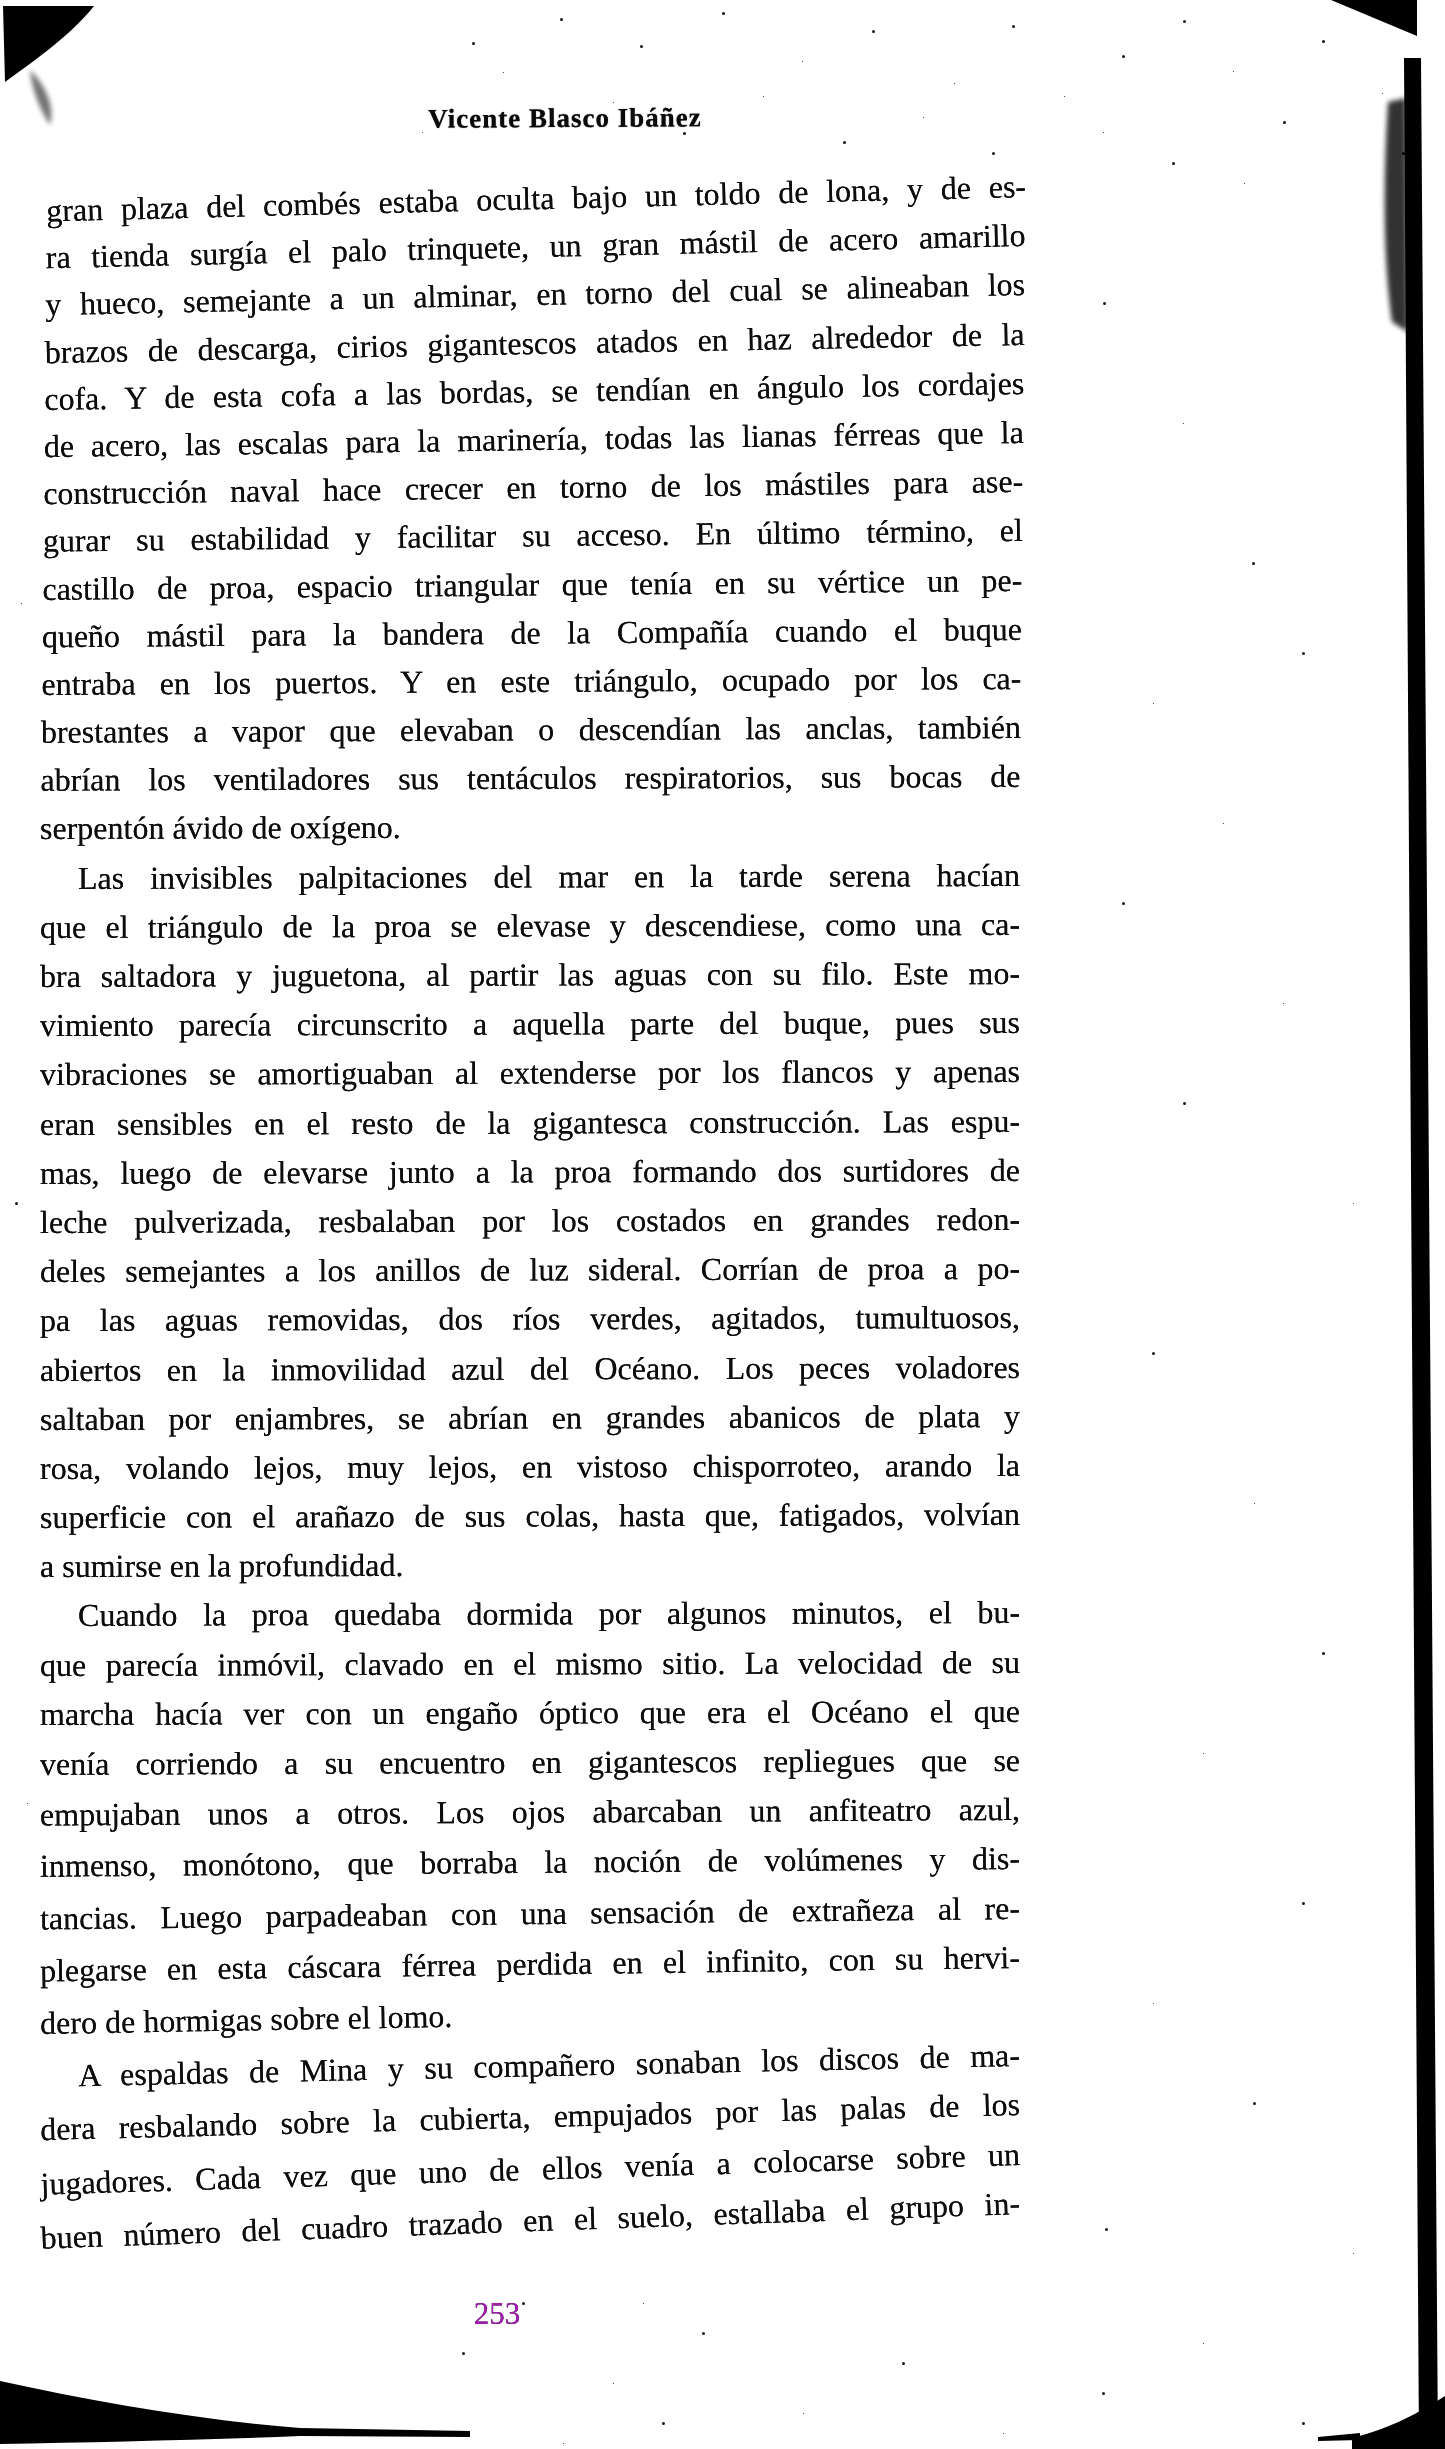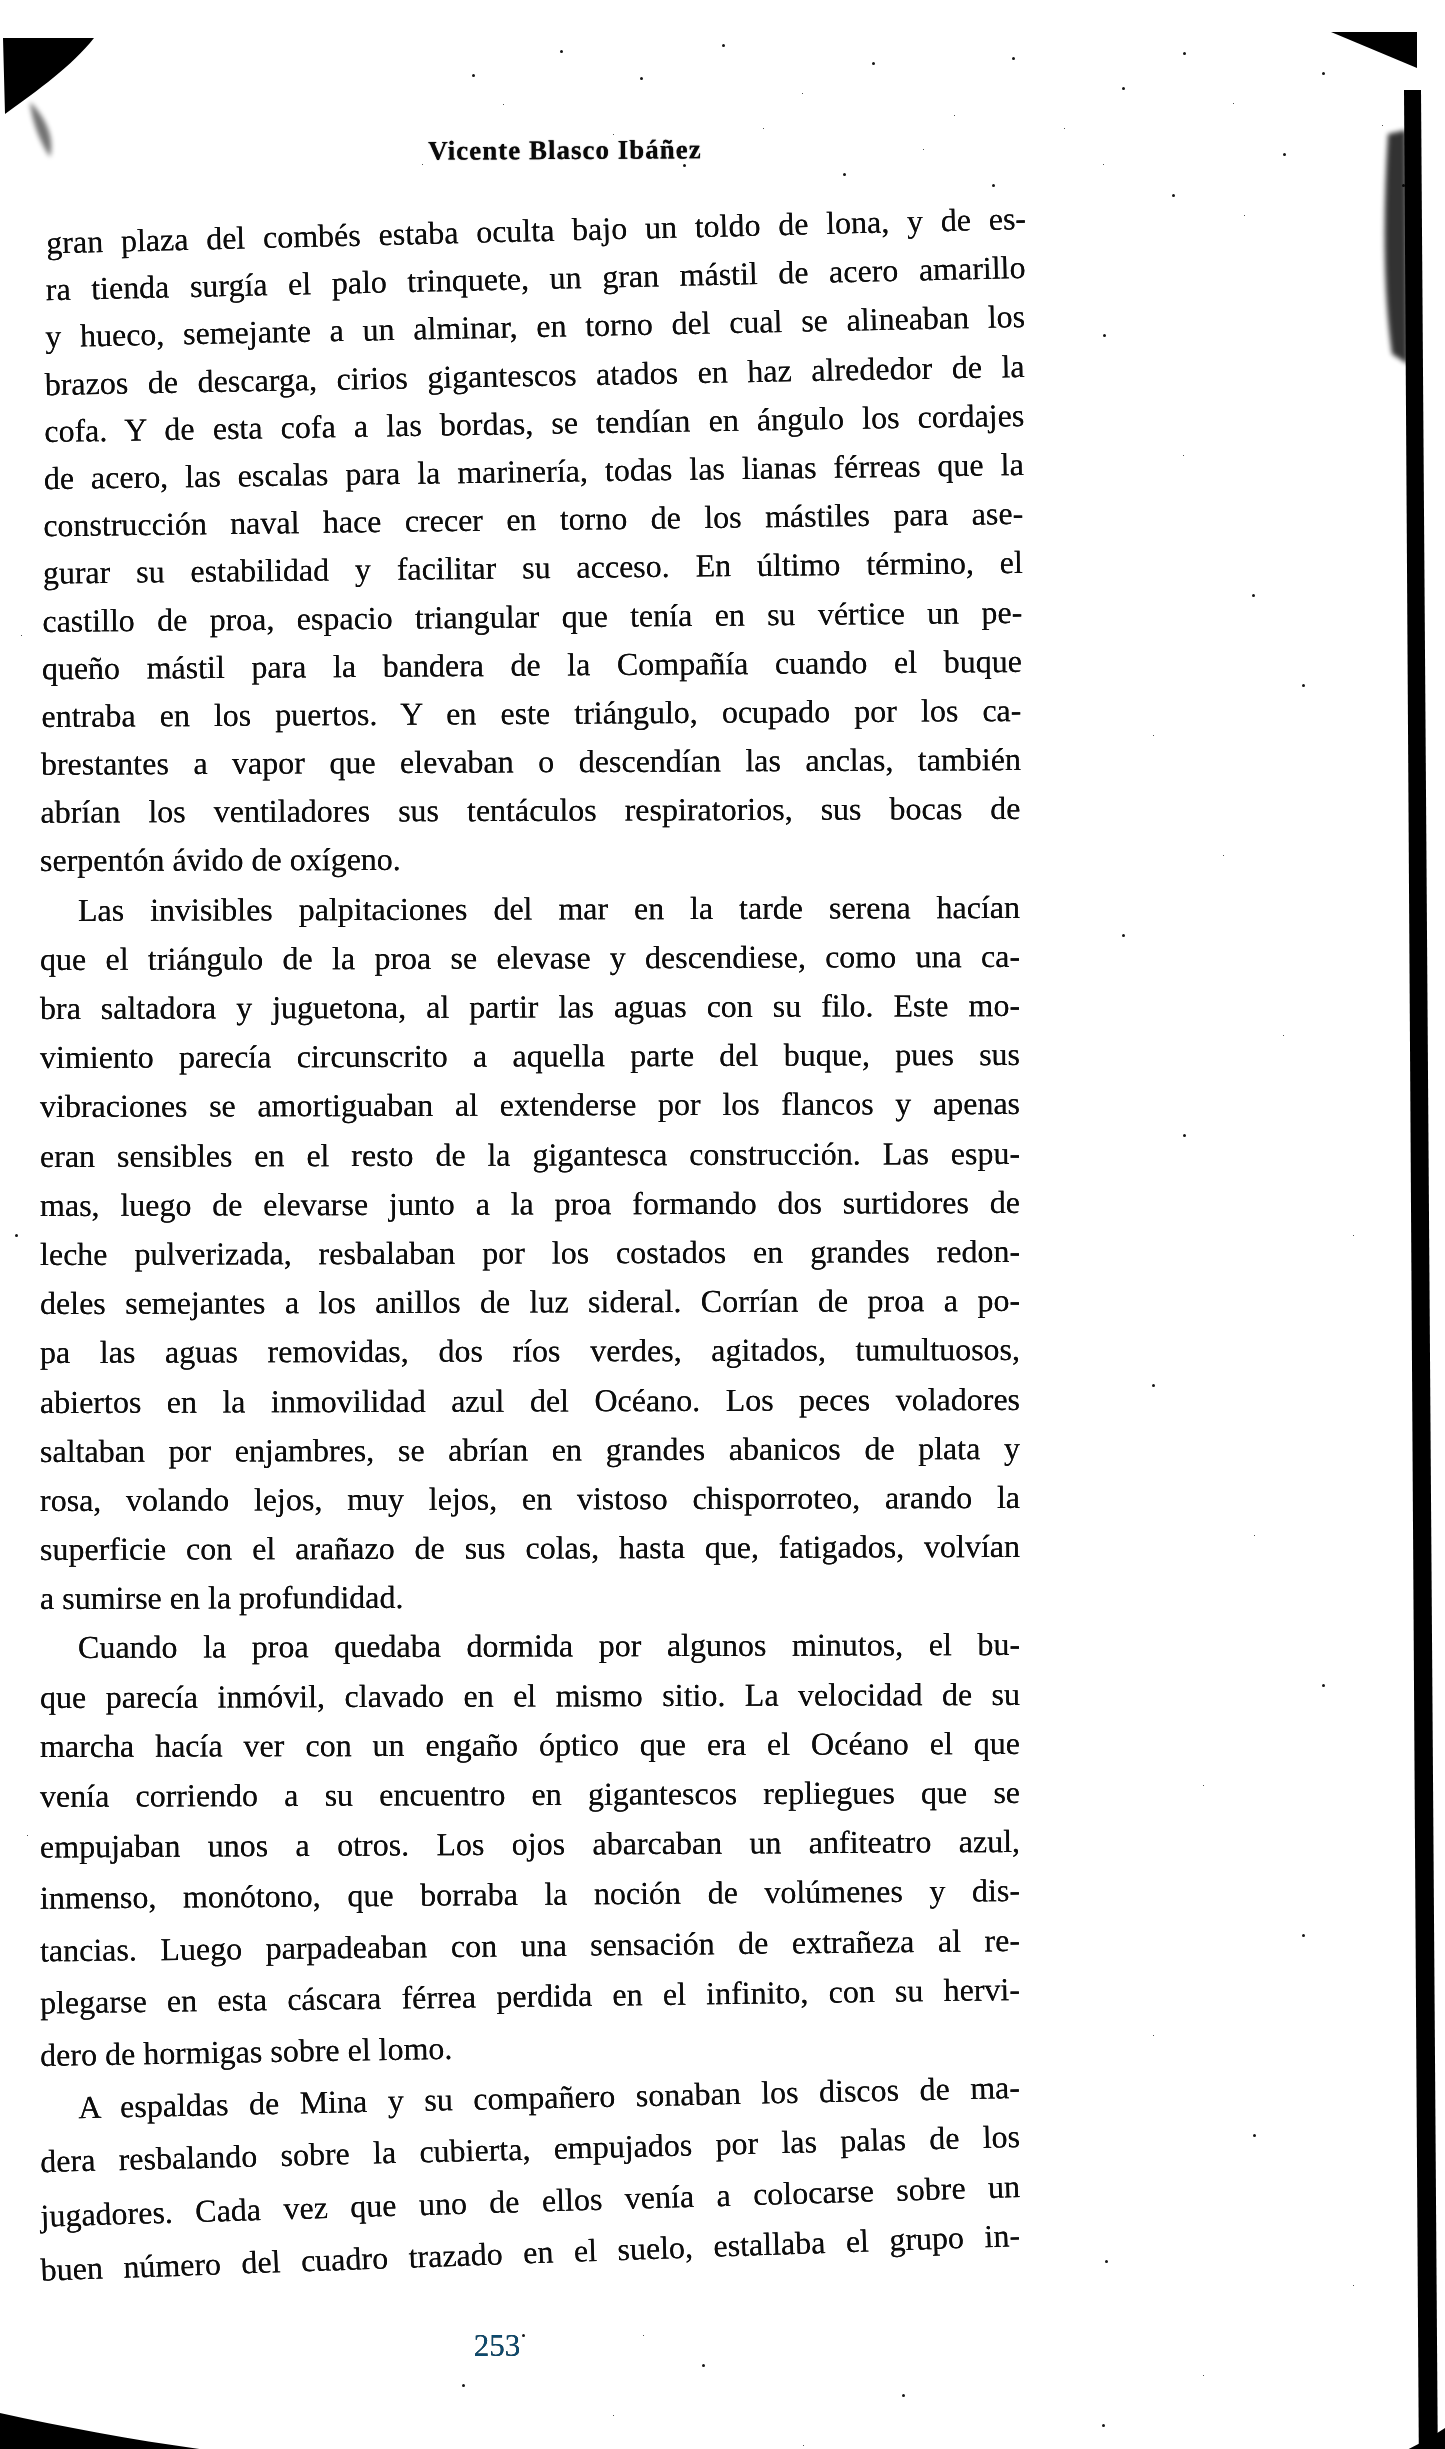--- a/index.html
+++ b/index.html
@@ -1,21 +1,21 @@
 <!DOCTYPE html>
 <html><head>
 <meta charset="utf-8">
 <style>
   html,body{margin:0;padding:0;}
   body{
     width:1445px;height:2449px;position:relative;overflow:hidden;
     background:#ffffff;
     font-family:"Liberation Serif","DejaVu Serif",serif;
   }
-  .page{position:absolute;inset:0;margin-top:32px;}
+  .page{position:absolute;inset:0;}
   
   .running-head{
     position:absolute;top:103px;left:0;width:1130px;text-align:center;
     font-size:27px;font-weight:bold;color:#0a0a0a;letter-spacing:1px;
     text-shadow:0 0 1px #222;
     transform:rotate(-0.3deg);
   }
   
   .text-block{
     position:absolute;top:162px;left:40px;width:980px;
@@ -25,21 +25,21 @@
     white-space:nowrap;
     text-align:justify;text-align-last:justify;
     transform-origin:100% 50%;
     text-shadow:0 0 0.6px #1a1a1a;
   }
   .line.indent{text-indent:38px;}
   .line.para-end{text-align-last:left;}
   
   .folio{
     position:absolute;top:2296px;left:0;width:994px;text-align:center;
-    font-size:31px;color:#0c4a6e;text-shadow:0 0 0.6px #1a1a1a;
+    font-size:31px;color:#a21caf;text-shadow:0 0 0.6px #1a1a1a;
   }
   
   .noise{
     position:absolute;top:0;left:0;width:3px;height:3px;border-radius:50%;
     background:transparent;color:#161616;
     box-shadow:
       560px 18px 0 0,640px 45px 0 0,722px 12px 0 0,801px 60px 0 -1px,
       872px 30px 0 0,953px 82px 0 -1px,1012px 25px 0 0,1063px 95px 0 -1px,
       1122px 55px 0 0,1183px 20px 0 0,1232px 70px 0 -1px,1283px 121px 0 0,
       1322px 40px 0 0,1381px 92px 0 -1px,1402px 152px 0 0,612px 101px 0 -1px,

